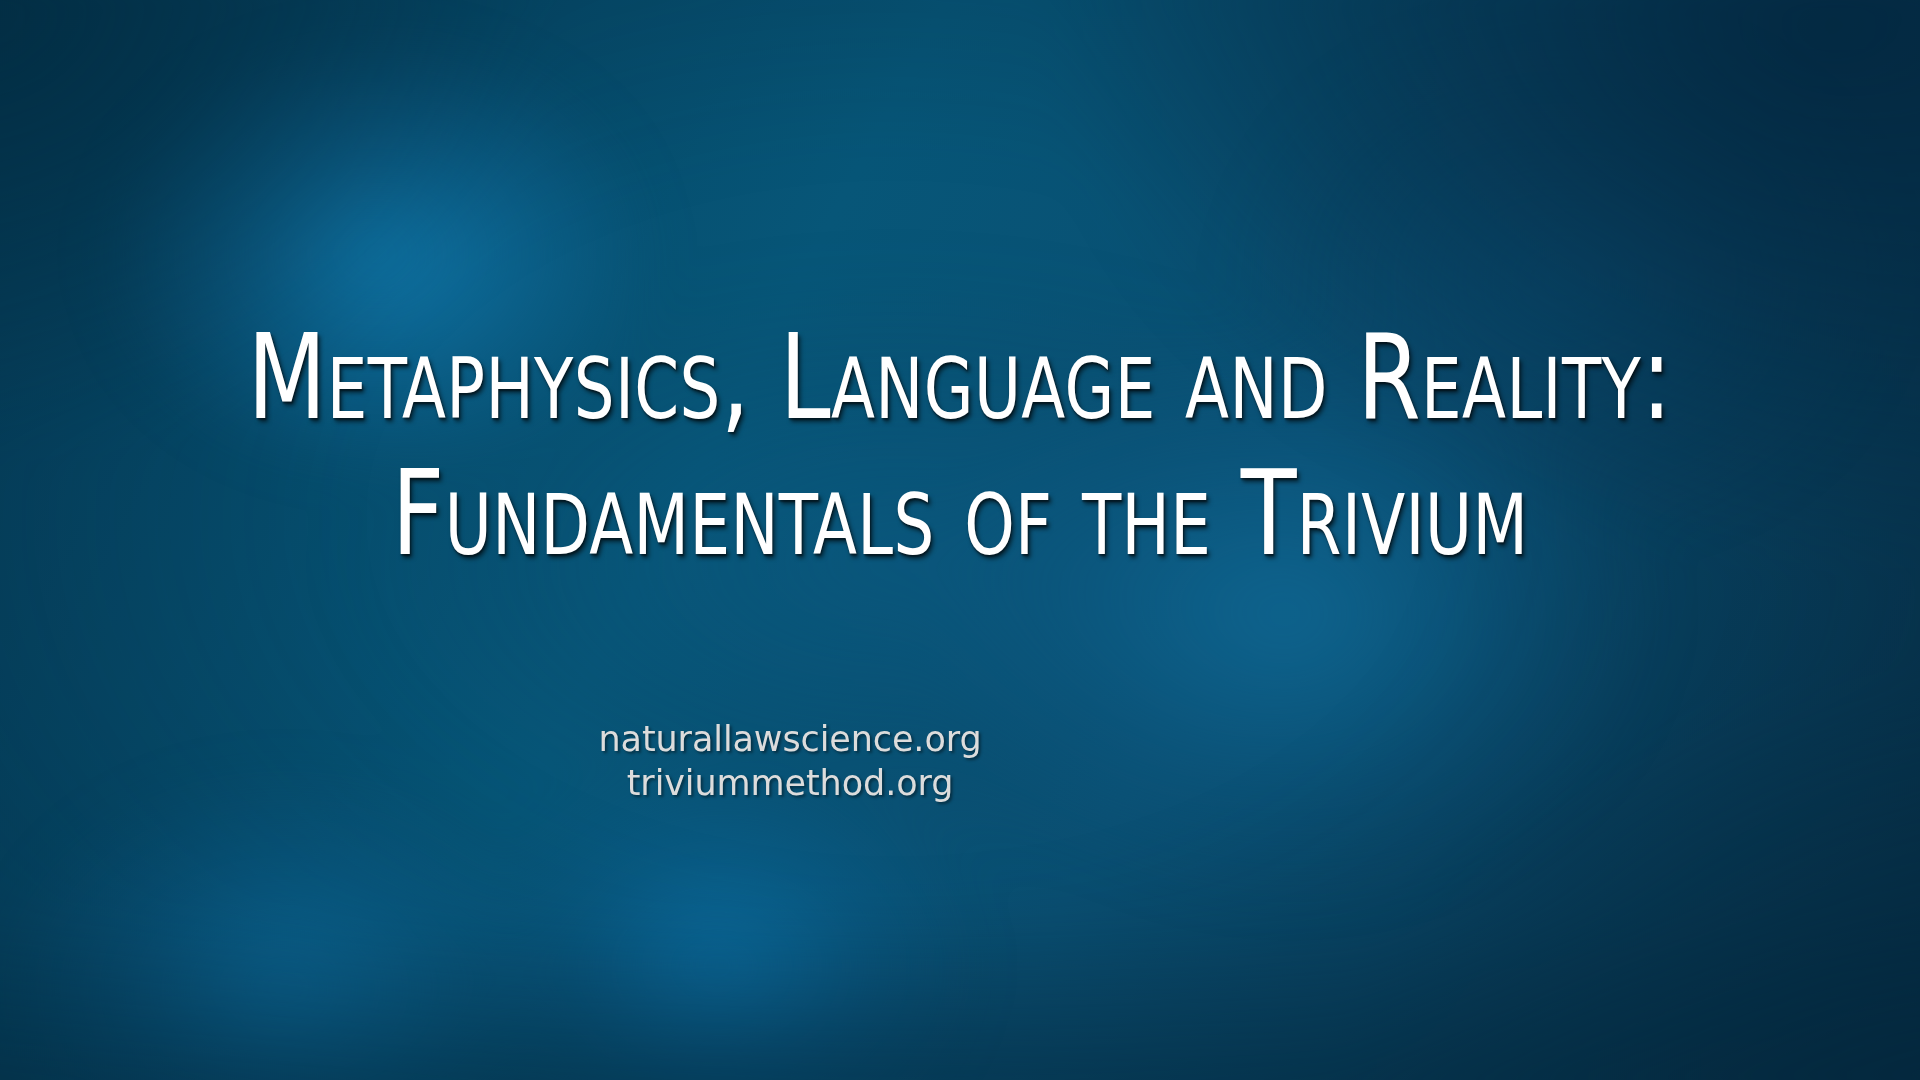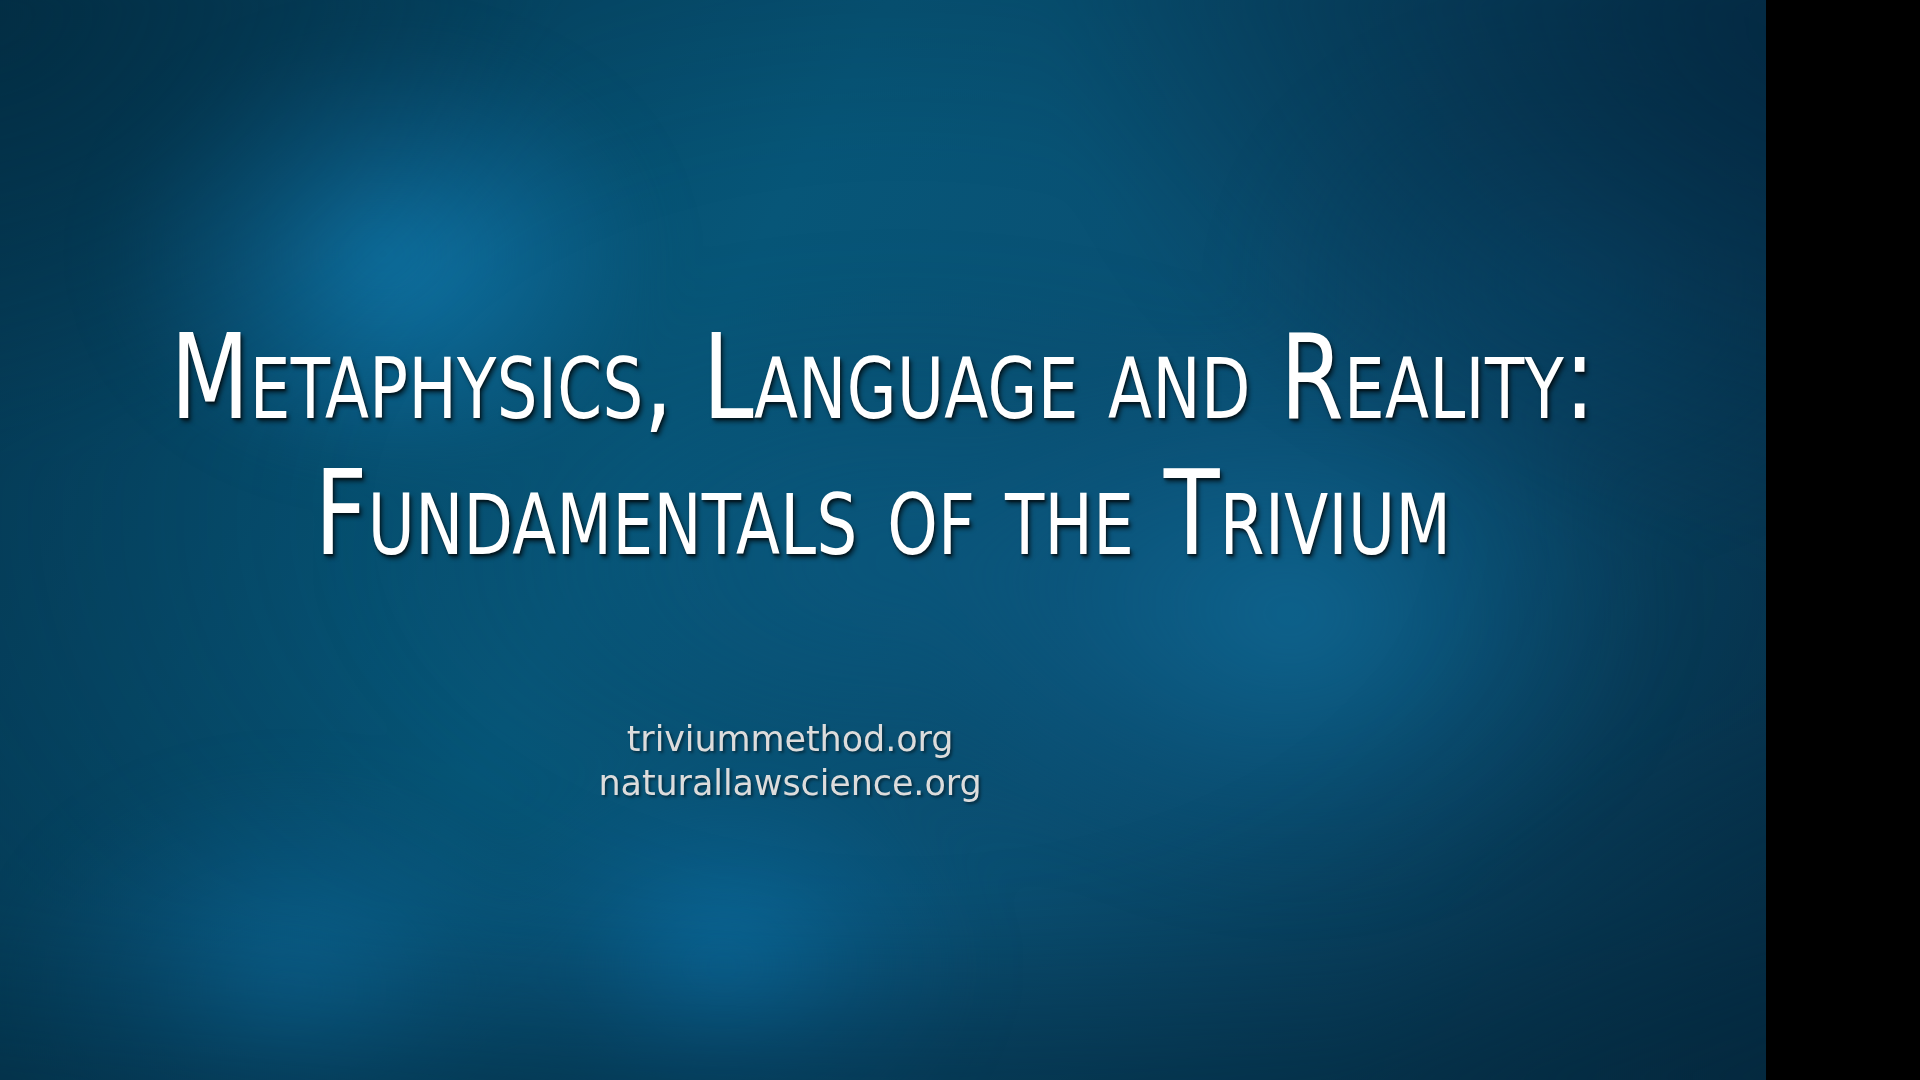--- a/index.html
+++ b/index.html
@@ -3,21 +3,21 @@
 <meta charset="utf-8">
 <style>
   html, body {
     margin: 0;
     padding: 0;
     background: #000;
   }
 
   #slide {
     position: relative;
-    width: 1766px;
+    width: 1920px;
     height: 1080px;
     overflow: hidden;
     font-family: "DejaVu Sans", sans-serif;
     
     background-color: #0a4a69;
   }
 
   
   .bg-layer {
     position: absolute;
@@ -133,18 +133,18 @@
   <div class="bg-layer" id="bg-shade"></div>
 
   <div id="content">
 
     <div id="title-block">
       <span class="title-line" id="title-line-1">Metaphysics, Language and Reality:</span>
       <span class="title-line" id="title-line-2">Fundamentals of the Trivium</span>
     </div>
 
     <div id="links-block">
+      <span class="link-line">naturallawscience.org</span>
       <span class="link-line">triviummethod.org</span>
-      <span class="link-line">naturallawscience.org</span>
     </div>
 
   </div>
 </div>
 
 </body></html>

